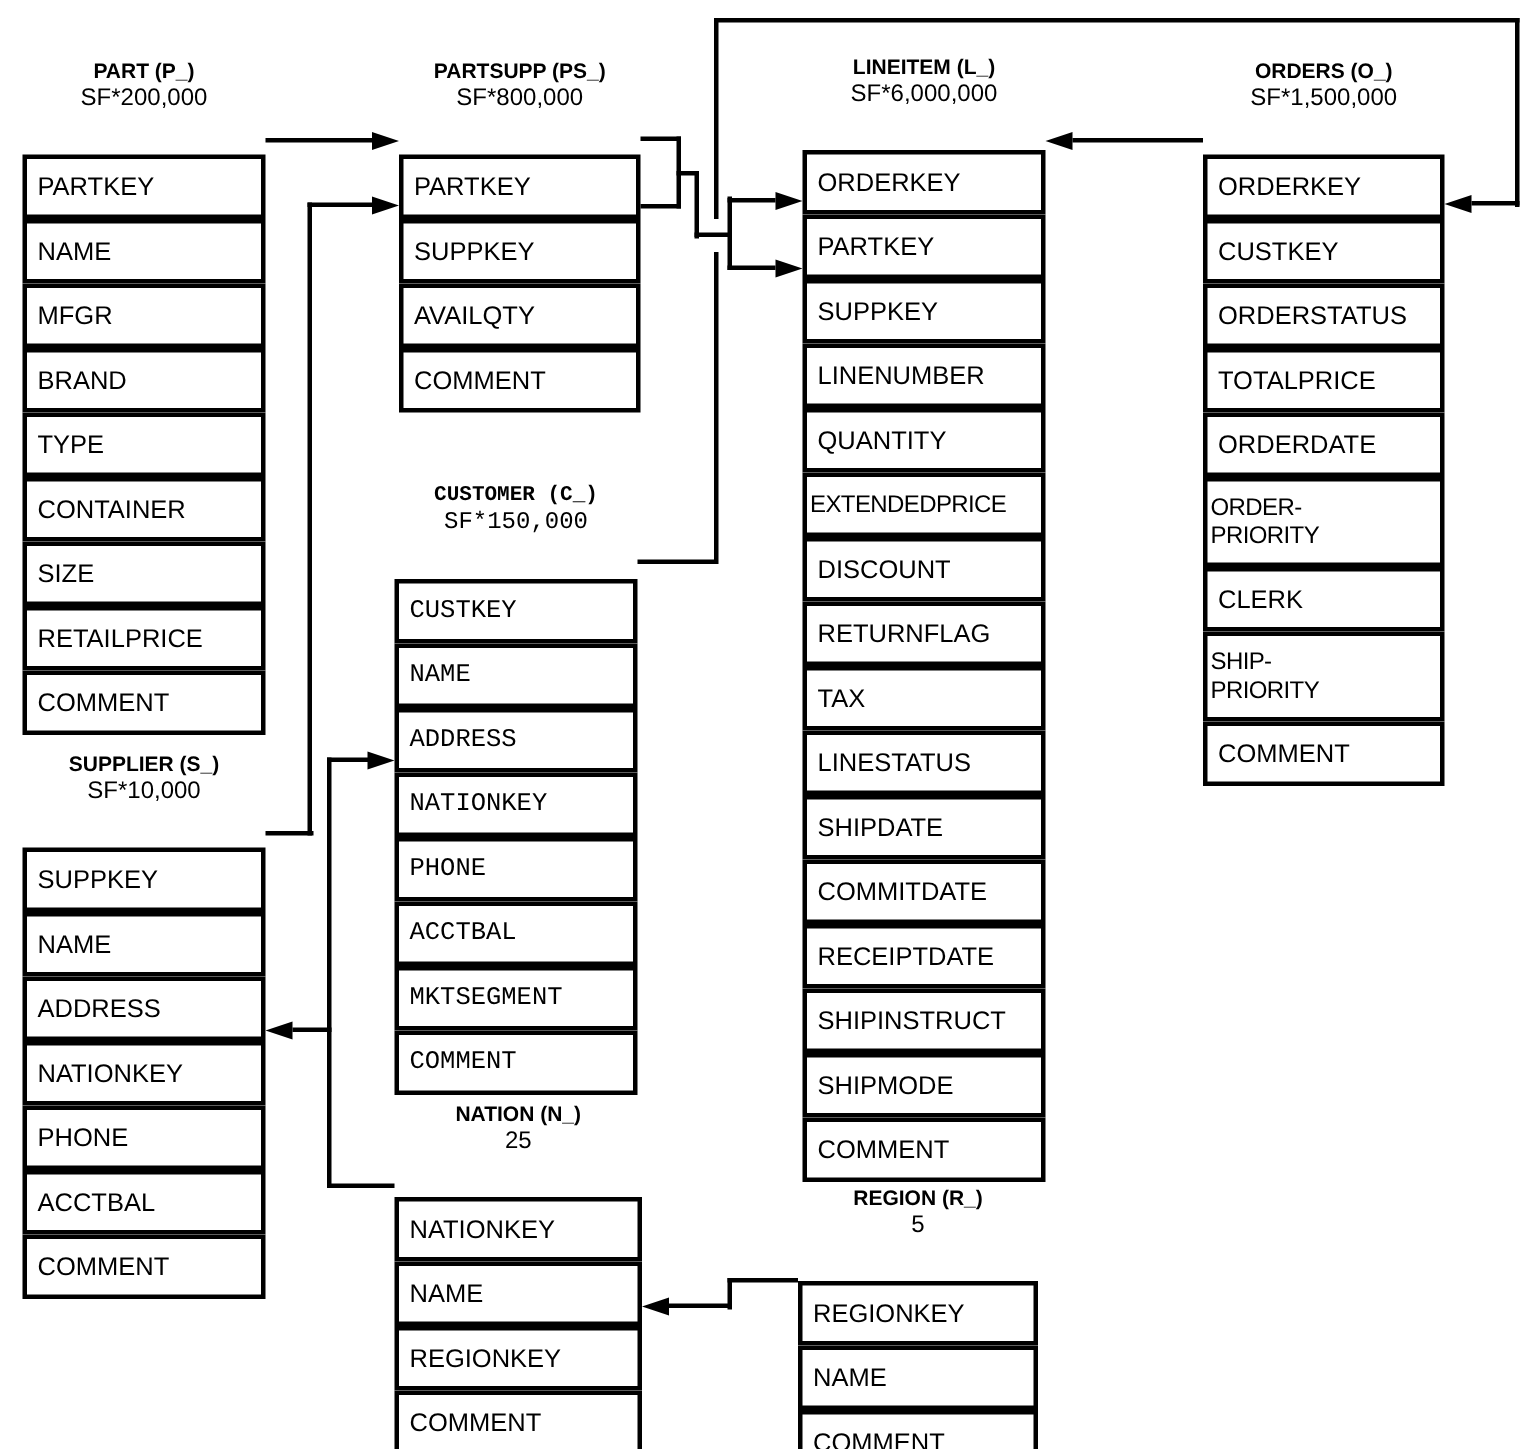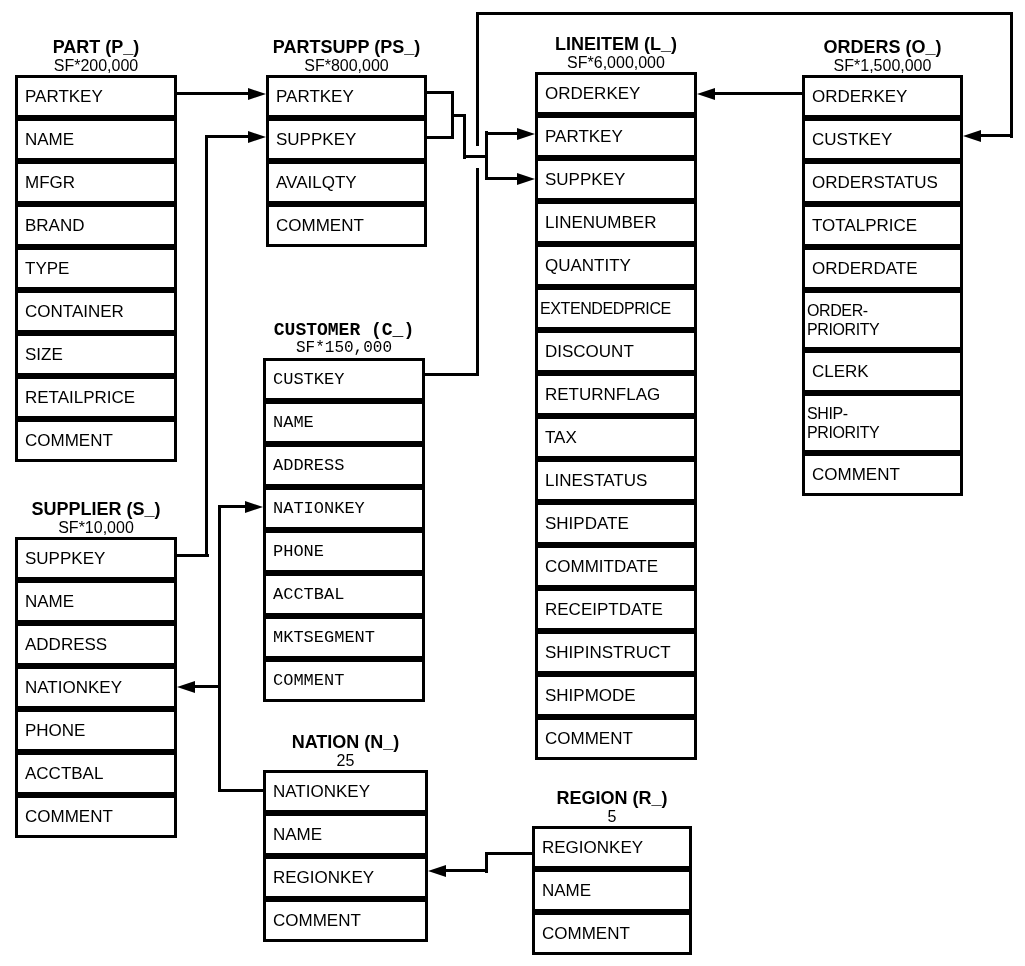--- a/index.html
+++ b/index.html
@@ -4,23 +4,23 @@
 <style>
   html,body { margin:0; padding:0; background:#ffffff; }
   #stage {
     position:relative; width:1025px; height:966px;
     background:#ffffff; overflow:hidden;
     font-family:"Liberation Sans","DejaVu Sans",sans-serif;
     color:#000;
   }
   .tbl { position:absolute; }
   .tbl-head { position:absolute; bottom:100%; left:0; width:100%; text-align:center; margin-bottom:1px; }
-  .tbl-title { font-weight:bold; font-size:18px; line-height:19px; white-space:nowrap; }
+  .tbl-title { font-weight:bold; font-size:14px; line-height:19px; white-space:nowrap; }
   .tbl-card  { font-size:16px; line-height:17px; white-space:nowrap; }
-  .rows { position:relative; }
+  .rows { position:relative;margin-top:28px; }
   .row {
     box-sizing:border-box; height:43px; border:3px solid #000; background:#fff;
     display:flex; align-items:center; padding-left:7px;
     font-size:17px; white-space:pre-line; line-height:19px;
   }
   .row.tall { height:60px; }
   .row.tight { padding-left:2px; font-size:16px; letter-spacing:-0.4px; }
   .seg { position:absolute; background:#000; }
   .ah { position:absolute; width:0; height:0; border-top:6px solid transparent; border-bottom:6px solid transparent; }
   .ah-r { border-left:18px solid #000; }

